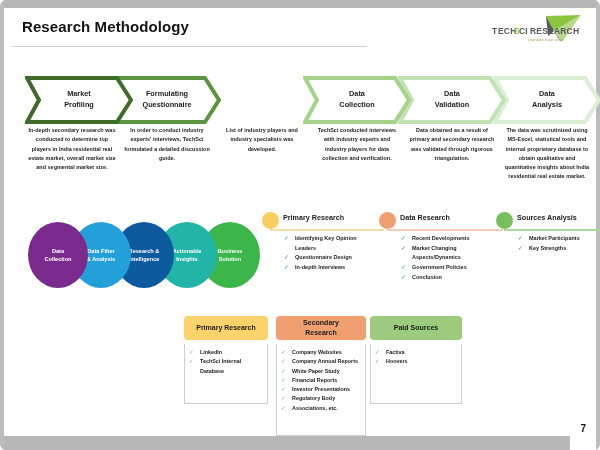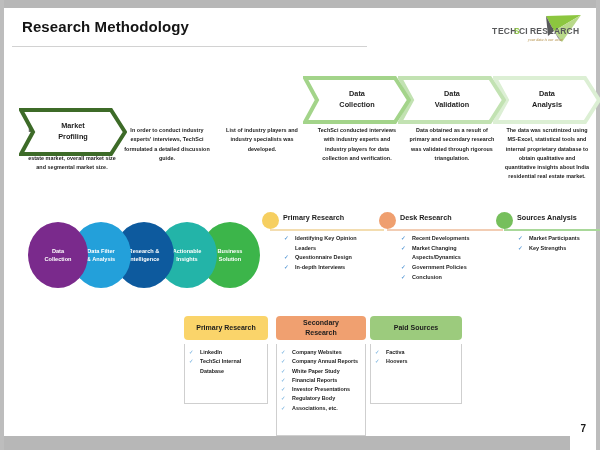--- a/index.html
+++ b/index.html
@@ -9,20 +9,21 @@
     font-family:"Liberation Sans", sans-serif;
     overflow:hidden;
     position:relative;
   }
   .slide{
     position:absolute;inset:0;
     background:#ffffff;
     border-left:4px solid #bdbdbd;
     border-right:4px solid #bdbdbd;
     box-sizing:border-box;
+    border-radius:6px;
   }
   .topbar{position:absolute;left:0;right:0;top:0;height:8px;background:#b7b7b7;}
   .botbar{position:absolute;left:0;right:0;bottom:0;height:14px;background:#b7b7b7;}
   .botbar-white{position:absolute;right:0;bottom:0;width:26px;height:14px;background:#ffffff;}
 
   
   .page-title{
     position:absolute;left:18px;top:18px;
     font-size:15px;font-weight:bold;color:#141414;letter-spacing:.1px;
   }
@@ -130,25 +131,31 @@
       <text x="4" y="20" font-family="Liberation Sans, sans-serif" font-size="8.5" font-weight="bold" fill="#58595b" letter-spacing="0.2">T</text>
       <text x="10" y="20" font-family="Liberation Sans, sans-serif" font-size="8.5" font-weight="bold" fill="#58595b" letter-spacing="0.2">ECH</text>
       <text x="26" y="20" font-family="Liberation Sans, sans-serif" font-size="8.5" font-weight="bold" fill="#8cc63f" letter-spacing="0.2">S</text>
       <text x="31" y="20" font-family="Liberation Sans, sans-serif" font-size="8.5" font-weight="bold" fill="#58595b" letter-spacing="0.2">CI</text>
       <text x="42" y="20" font-family="Liberation Sans, sans-serif" font-size="8.5" font-weight="bold" fill="#58595b" letter-spacing="0.2">RESEARCH</text>
       <text x="40" y="27" font-family="Liberation Serif, serif" font-size="4" fill="#b08a3e" font-style="italic">your data is our asset</text>
     </svg>
   </div>
 
   <div class="chev-band" id="chevBand">
-      <div class="chev" style="left: 1px; width: 108px; z-index: 6; margin-top: 32px;">
+      <div class="chev" style="left: 7px; width: 108px; z-index: 6;">
         <svg width="108" height="48">
           <polygon points="2,2 92,2 106,24 92,46 2,46 14,24" fill="#ffffff" stroke="#3d6b28" stroke-width="4" stroke-linejoin="miter"></polygon>
         </svg>
         <div class="chev-label">Market<br>Profiling</div>
+      </div>
+      <div class="chev" style="left: 95px; width: 108px; z-index: 5;">
+        <svg width="108" height="48">
+          <polygon points="2,2 92,2 106,24 92,46 2,46 14,24" fill="#ffffff" stroke="#5c9440" stroke-width="4" stroke-linejoin="miter"></polygon>
+        </svg>
+        <div class="chev-label">Formulating<br>Questionnaire</div>
       </div>
       <div class="chev" style="left: 285px; width: 108px; z-index: 3;">
         <svg width="108" height="48">
           <polygon points="2,2 92,2 106,24 92,46 2,46 14,24" fill="#ffffff" stroke="#a3d48a" stroke-width="4" stroke-linejoin="miter"></polygon>
         </svg>
         <div class="chev-label">Data<br>Collection</div>
       </div>
       <div class="chev" style="left: 380px; width: 108px; z-index: 2;">
         <svg width="108" height="48">
           <polygon points="2,2 92,2 106,24 92,46 2,46 14,24" fill="#ffffff" stroke="#c2e2b2" stroke-width="4" stroke-linejoin="miter"></polygon>
@@ -195,21 +202,21 @@
         <div class="hd">Primary Research</div>
         <div class="rule" style="width: 114px; background: rgb(243, 221, 176);"></div>
         <ul style="width: 92px;">
           <li><span class="tick">✓</span>Identifying Key Opinion Leaders</li>
           <li><span class="tick">✓</span>Questionnaire Design</li>
           <li><span class="tick">✓</span>In-depth Interviews</li>
         </ul>
       </div>
       <div class="rescol" style="left: 375px; width: 120px;">
         <div class="dot" style="background: rgb(239, 159, 111);"></div>
-        <div class="hd">Desk Research</div>
+        <div class="hd">Data Research</div>
         <div class="rule" style="width: 116px; background: rgb(242, 205, 180);"></div>
         <ul style="width: 94px;">
           <li><span class="tick">✓</span>Recent Developments</li>
           <li><span class="tick">✓</span>Market Changing Aspects/Dynamics</li>
           <li><span class="tick">✓</span>Government Policies</li>
           <li><span class="tick">✓</span>Conclusion</li>
         </ul>
       </div>
       <div class="rescol" style="left: 492px; width: 105px;">
         <div class="dot" style="background: rgb(118, 191, 92);"></div>

